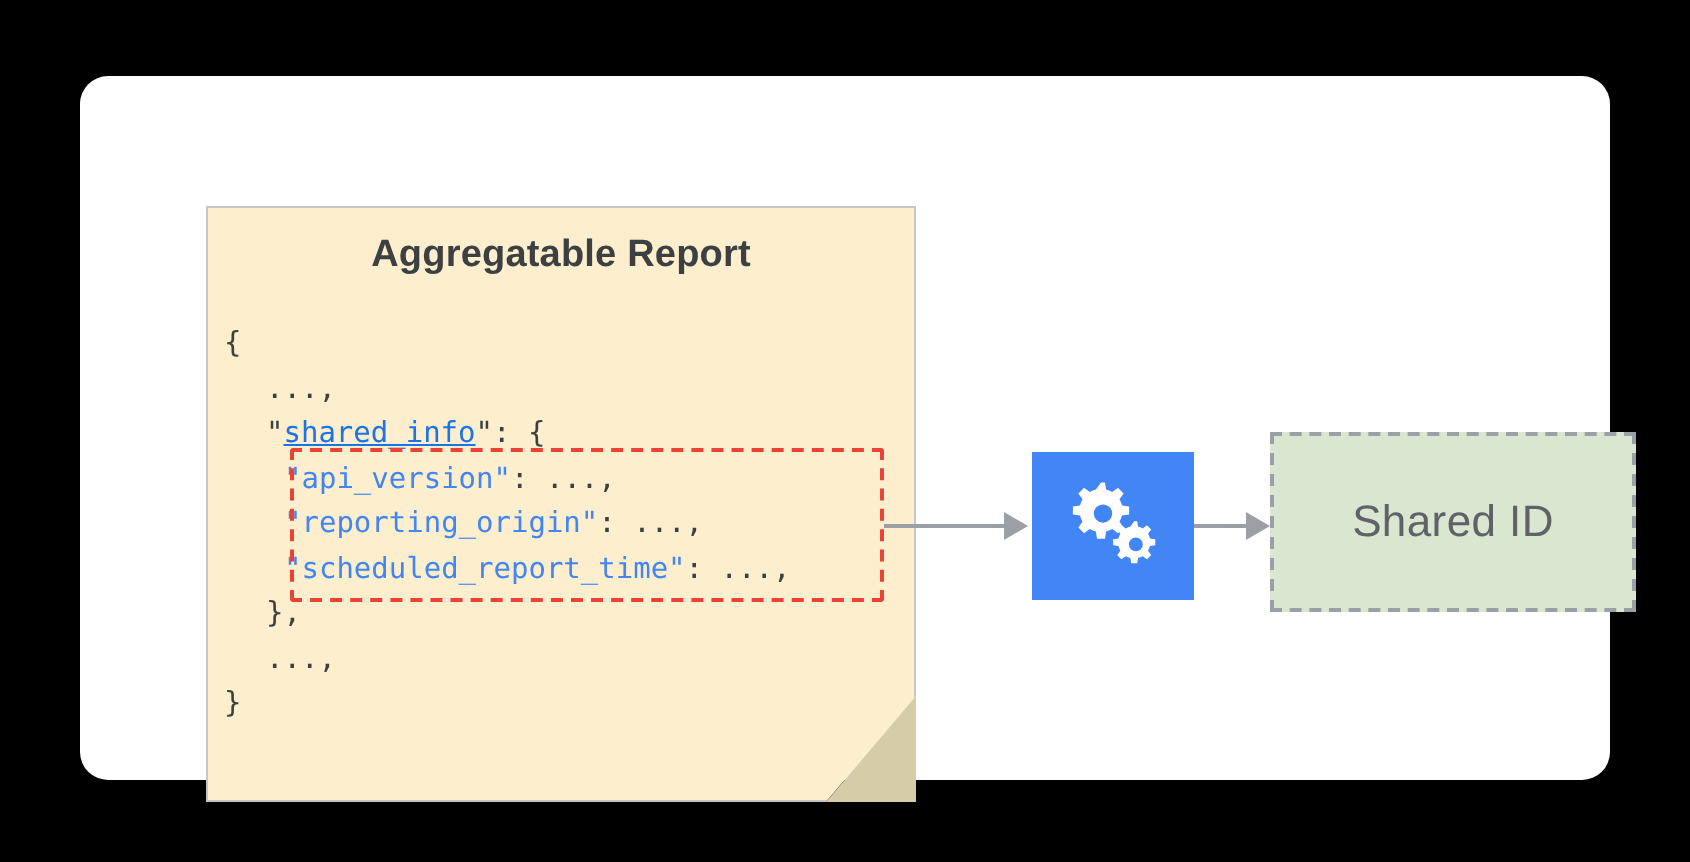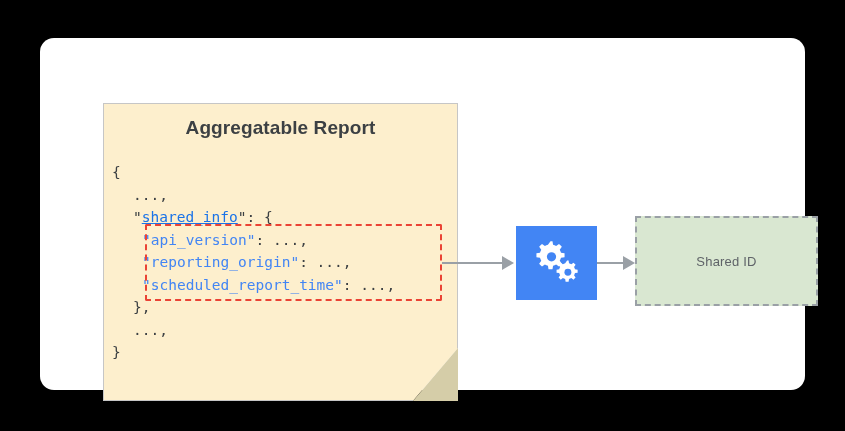--- a/index.html
+++ b/index.html
@@ -153,21 +153,21 @@
     width: 183px;
     height: 90px;
     background: #d9e7d1;
     border: 2px dashed #9aa0a6;
     box-sizing: border-box;
     display: flex;
     align-items: center;
     justify-content: center;
   }
   #shared-id-label {
-    font-size: 13px;
+    font-size: 22px;
     color: #5f6368;
     letter-spacing: 0.2px;
   }
 </style>
 </head>
 <body>
 
 <div id="stage">
 
   <div id="white-card">

